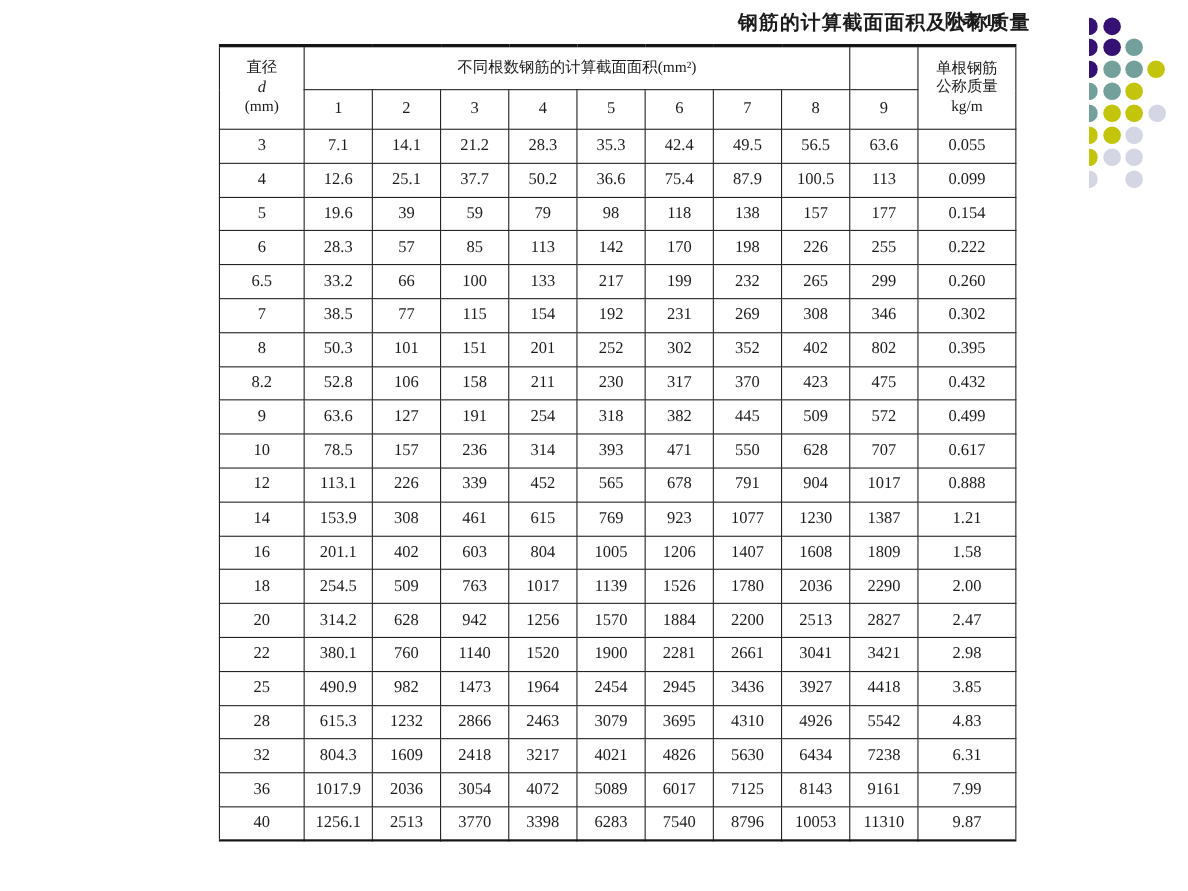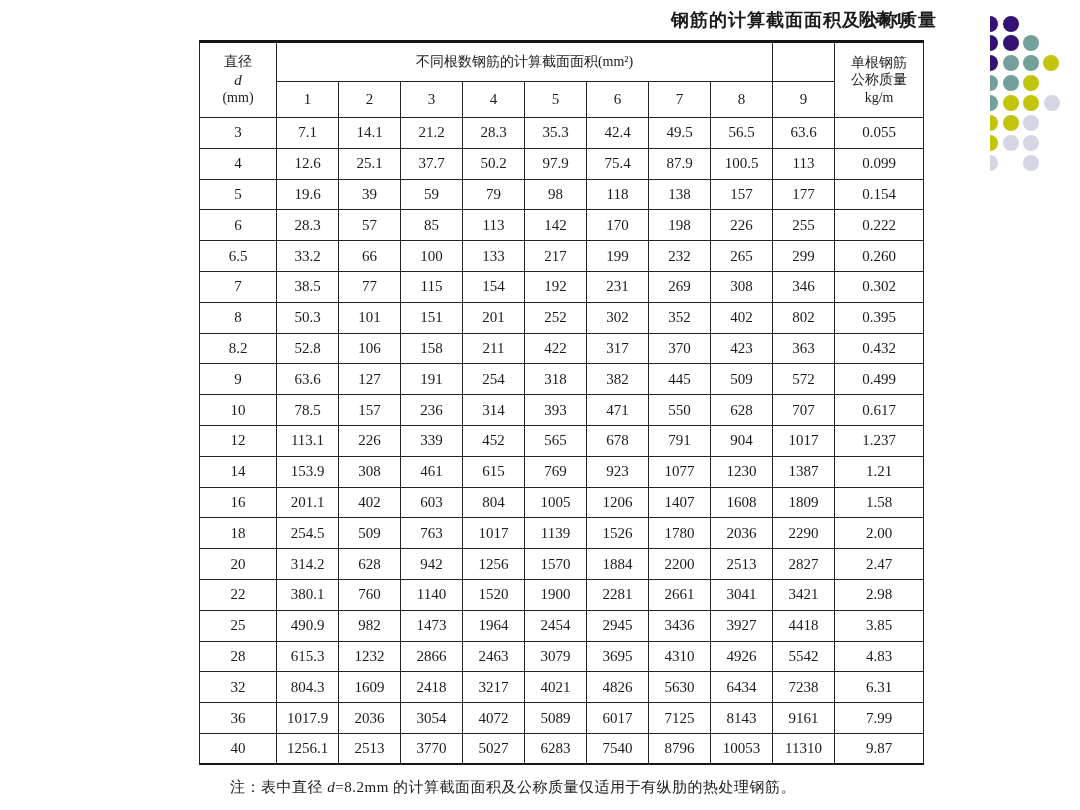--- a/index.html
+++ b/index.html
@@ -88,21 +88,21 @@
           <td>56.5</td>
           <td>63.6</td>
           <td>0.055</td>
         </tr>
         <tr>
           <td>4</td>
           <td>12.6</td>
           <td>25.1</td>
           <td>37.7</td>
           <td>50.2</td>
-          <td>97.9</td>
+          <td>36.6</td>
           <td>75.4</td>
           <td>87.9</td>
           <td>100.5</td>
           <td>113</td>
           <td>0.099</td>
         </tr>
         <tr>
           <td>5</td>
           <td>19.6</td>
           <td>39</td>
@@ -166,25 +166,25 @@
           <td>402</td>
           <td>802</td>
           <td>0.395</td>
         </tr>
         <tr>
           <td>8.2</td>
           <td>52.8</td>
           <td>106</td>
           <td>158</td>
           <td>211</td>
-          <td>422</td>
+          <td>230</td>
           <td>317</td>
           <td>370</td>
           <td>423</td>
-          <td>363</td>
+          <td>475</td>
           <td>0.432</td>
         </tr>
         <tr>
           <td>9</td>
           <td>63.6</td>
           <td>127</td>
           <td>191</td>
           <td>254</td>
           <td>318</td>
           <td>382</td>
@@ -210,21 +210,21 @@
           <td>12</td>
           <td>113.1</td>
           <td>226</td>
           <td>339</td>
           <td>452</td>
           <td>565</td>
           <td>678</td>
           <td>791</td>
           <td>904</td>
           <td>1017</td>
-          <td>1.237</td>
+          <td>0.888</td>
         </tr>
         <tr>
           <td>14</td>
           <td>153.9</td>
           <td>308</td>
           <td>461</td>
           <td>615</td>
           <td>769</td>
           <td>923</td>
           <td>1077</td>
@@ -334,34 +334,31 @@
           <td>7125</td>
           <td>8143</td>
           <td>9161</td>
           <td>7.99</td>
         </tr>
         <tr>
           <td>40</td>
           <td>1256.1</td>
           <td>2513</td>
           <td>3770</td>
-          <td>5027</td>
+          <td>3398</td>
           <td>6283</td>
           <td>7540</td>
           <td>8796</td>
           <td>10053</td>
           <td>11310</td>
           <td>9.87</td>
         </tr>
       </tbody>
   </table>
 
-  <div class="note">
-    <span>注：表中直径 </span><span class="ital">d</span><span>=8.2mm 的计算截面面积及公称质量仅适用于有纵肋的热处理钢筋。</span>
-  </div>
 
   <div class="dots" id="dots">
       <div class="dot half" style="left: 982px; top: 16px; background: rgb(52, 17, 115);"></div>
       <div class="dot" style="left: 1003px; top: 16px; background: rgb(52, 17, 115);"></div>
       <div class="dot half" style="left: 982px; top: 35px; background: rgb(52, 17, 115);"></div>
       <div class="dot" style="left: 1003px; top: 35px; background: rgb(52, 17, 115);"></div>
       <div class="dot" style="left: 1023px; top: 35px; background: rgb(116, 160, 155);"></div>
       <div class="dot half" style="left: 982px; top: 55px; background: rgb(52, 17, 115);"></div>
       <div class="dot" style="left: 1003px; top: 55px; background: rgb(116, 160, 155);"></div>
       <div class="dot" style="left: 1023px; top: 55px; background: rgb(116, 160, 155);"></div>

